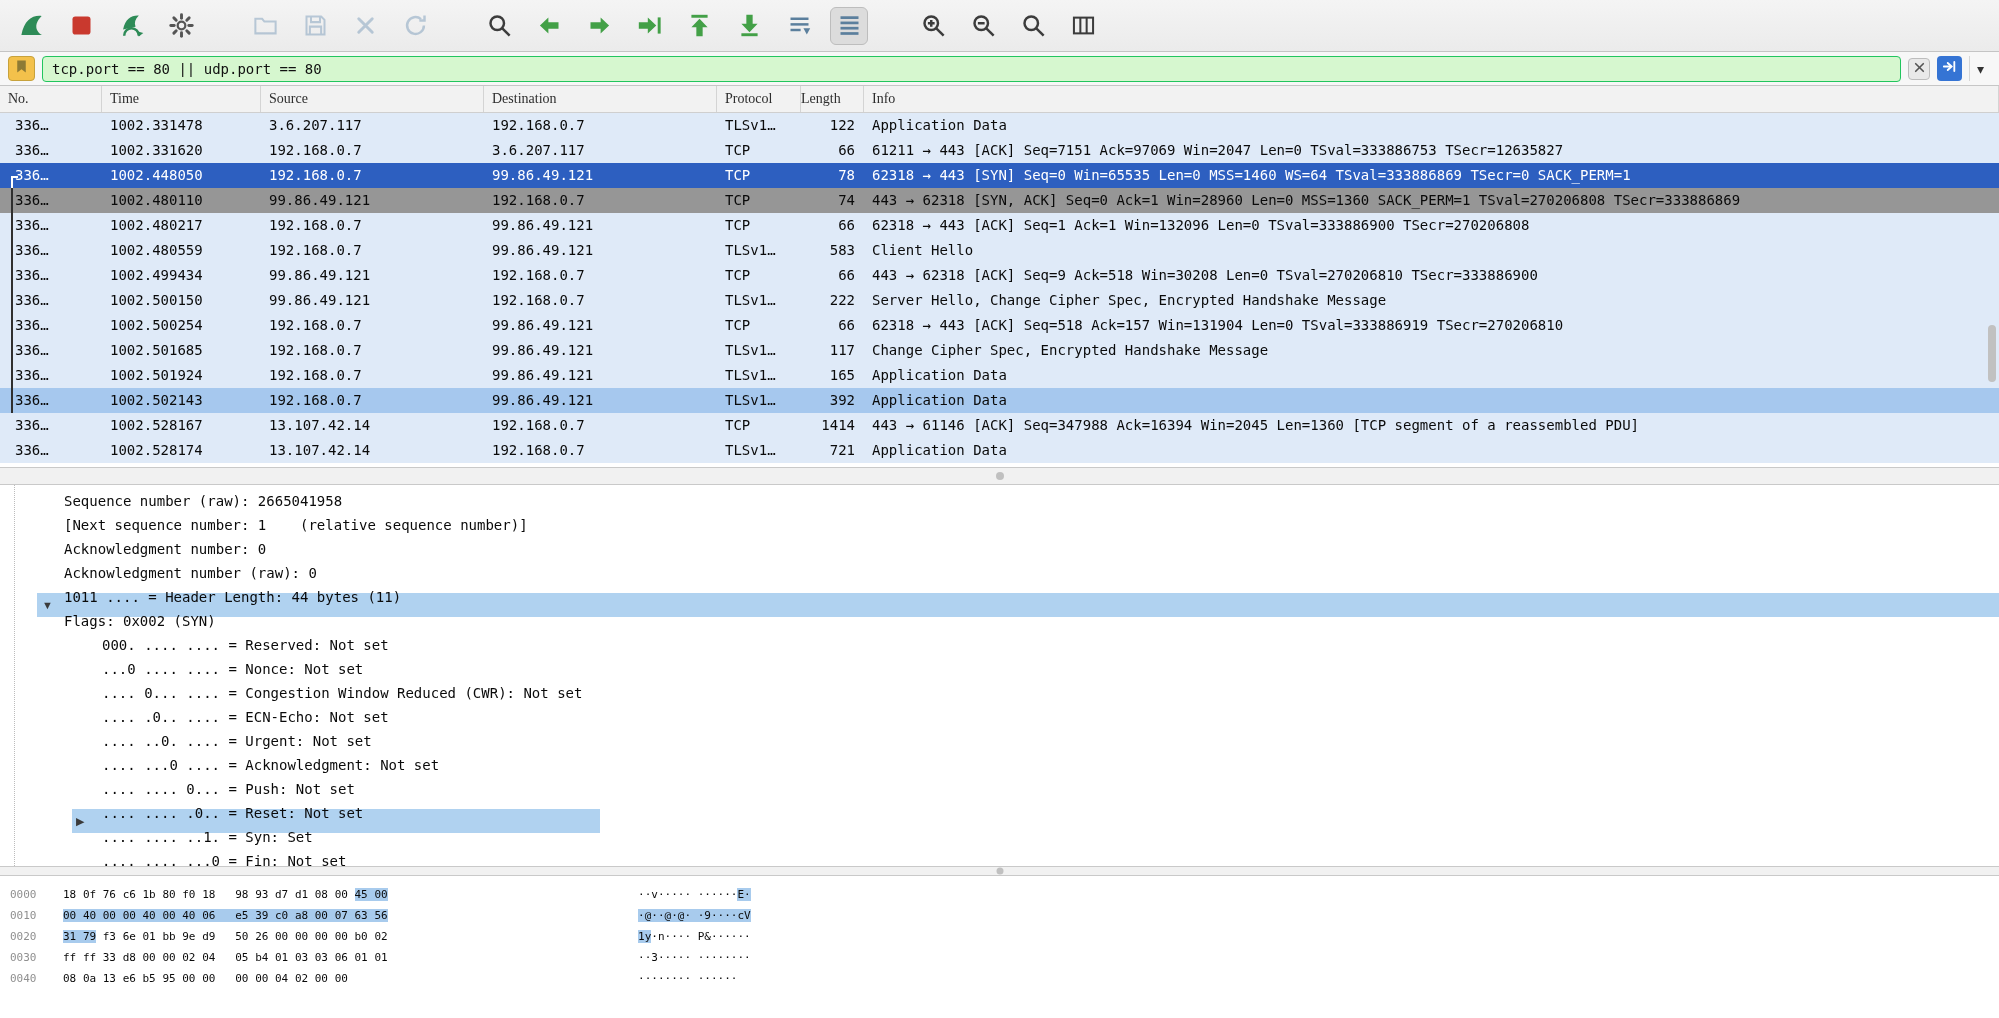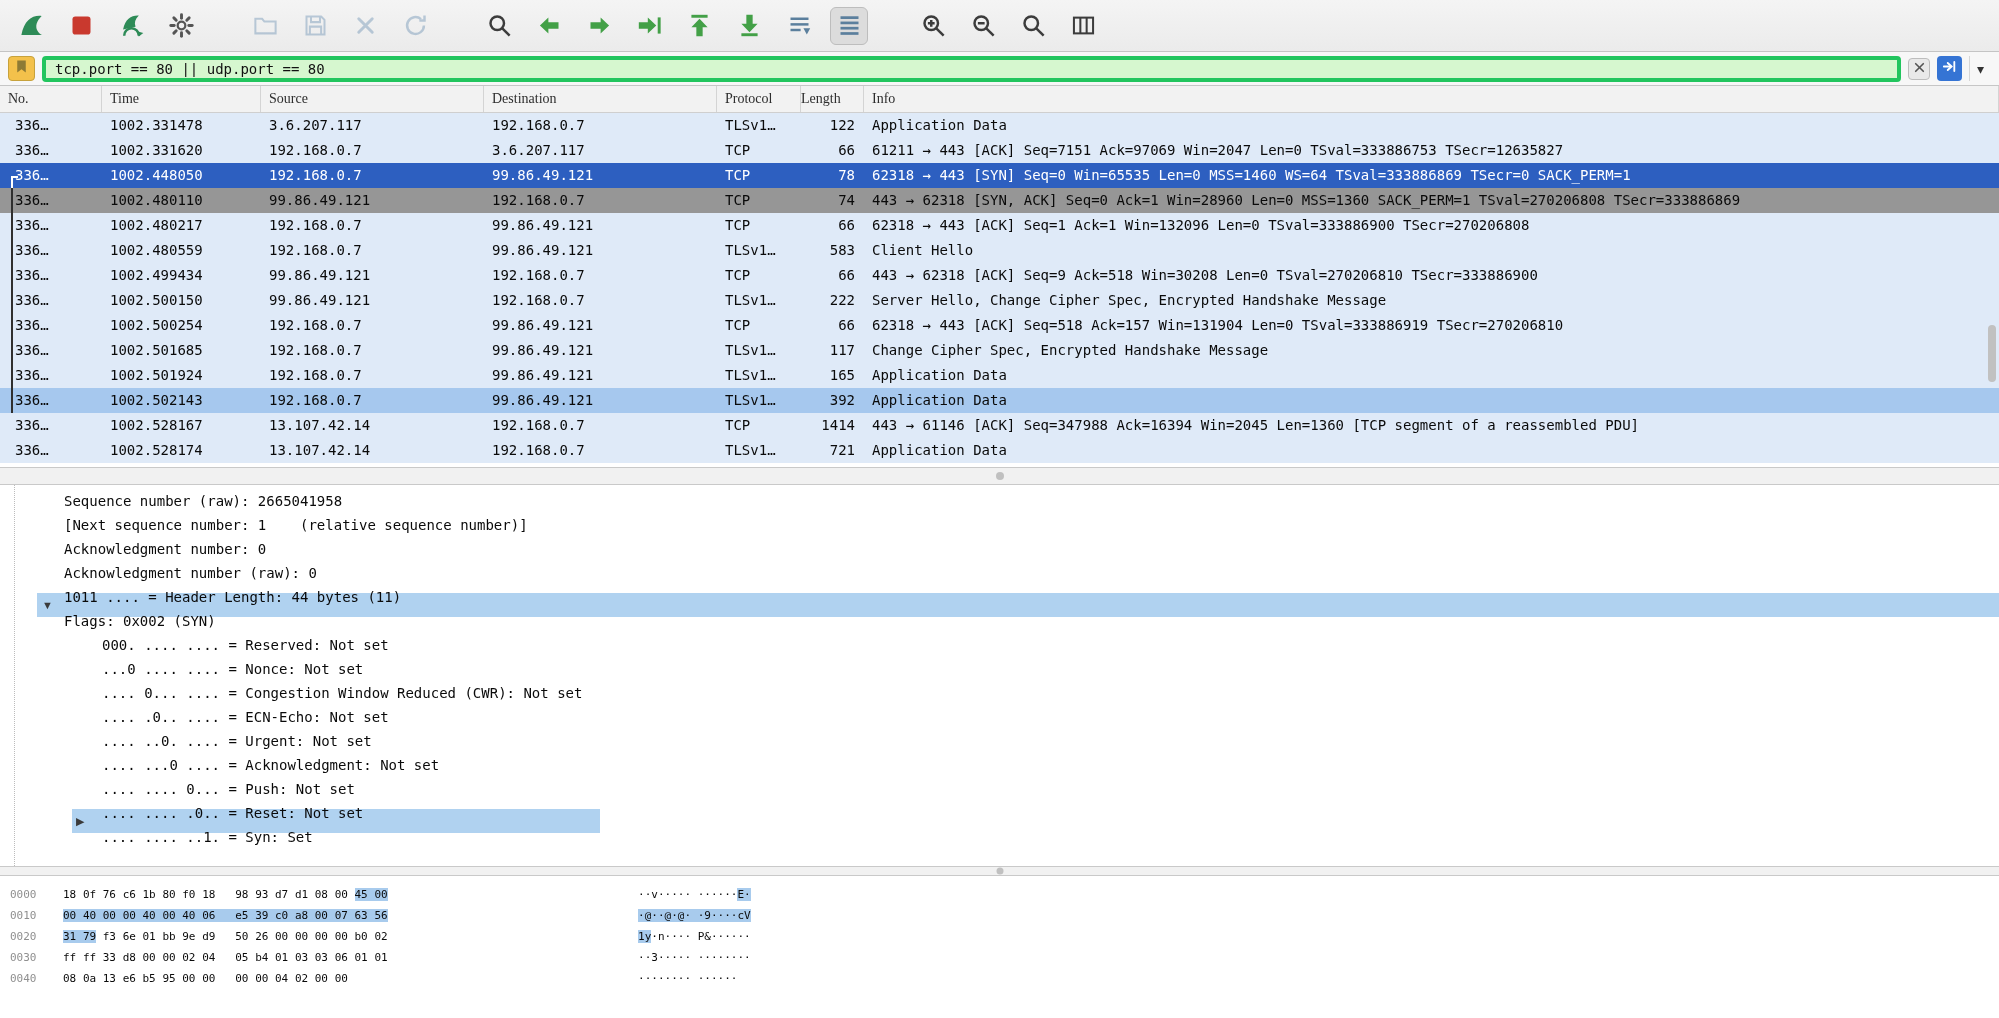--- a/index.html
+++ b/index.html
@@ -24,21 +24,21 @@
   .tb-btn svg{display:block}
   .tb-btn.disabled{opacity:.32}
   .tb-btn.pressed{background:#dcdcdc;border:1px solid #bdbdbd}
   .tb-spacer{width:22px;height:1px}
 
   
   .filterbar{height:34px;flex:0 0 34px;background:#f7f7f7;border-bottom:1px solid #c6c6c6;
     display:flex;align-items:center;padding:0 8px;gap:7px}
   .bookmark-btn{width:27px;height:25px;border:1px solid #c7a23c;border-radius:4px;
     background:var(--bookmark-bg);display:flex;align-items:center;justify-content:center}
-  .filter-input{flex:1 1 auto;height:26px;border:4px solid #22c55e;border-radius:4px;
+  .filter-input{flex:1 1 auto;height:26px;border:1px solid #22c55e;border-radius:4px;
     background:var(--filter-valid-bg);padding:5px 9px;font-family:"DejaVu Sans Mono",monospace;
     font-size:14px;color:#111;outline:none}
   .clear-btn{width:22px;height:22px;border:1px solid #bdbdbd;border-radius:4px;background:#e9e9e9;
     display:flex;align-items:center;justify-content:center}
   .apply-btn{width:25px;height:25px;border-radius:4px;background:var(--apply-button-bg);
     display:flex;align-items:center;justify-content:center}
   .filter-dd{width:22px;height:25px;display:flex;align-items:center;justify-content:center;
     font-family:"Liberation Sans",sans-serif;font-size:14px;color:#333;border-left:1px solid #d6d6d6}
 
   
@@ -469,20 +469,21 @@
         <div class="d-line hl-full"><span class="exp lvl1">▼</span><span class="txt lvl1">Flags: 0x002 (SYN)</span></div>
         <div class="d-line"><span class="txt lvl2">000. .... .... = Reserved: Not set</span></div>
         <div class="d-line"><span class="txt lvl2">...0 .... .... = Nonce: Not set</span></div>
         <div class="d-line"><span class="txt lvl2">.... 0... .... = Congestion Window Reduced (CWR): Not set</span></div>
         <div class="d-line"><span class="txt lvl2">.... .0.. .... = ECN-Echo: Not set</span></div>
         <div class="d-line"><span class="txt lvl2">.... ..0. .... = Urgent: Not set</span></div>
         <div class="d-line"><span class="txt lvl2">.... ...0 .... = Acknowledgment: Not set</span></div>
         <div class="d-line"><span class="txt lvl2">.... .... 0... = Push: Not set</span></div>
         <div class="d-line"><span class="txt lvl2">.... .... .0.. = Reset: Not set</span></div>
         <div class="d-line"><span class="hlbar"></span><span class="exp lvl2">▶</span><span class="txt lvl2">.... .... ..1. = Syn: Set</span></div>
+        <div class="d-line"><span class="txt lvl2">.... .... ...0 = Fin: Not set</span></div>
       </div>
   </div>
 
   <div class="splitter s2">
     <div class="dot"></div>
   </div>
 
   <div class="hexpane">
     <div>
         <div class="h-row"><span class="h-off">0000</span><span class="h-bytes"><span>18</span><span> </span><span>0f</span><span> </span><span>76</span><span> </span><span>c6</span><span> </span><span>1b</span><span> </span><span>80</span><span> </span><span>f0</span><span> </span><span>18</span><span>   </span><span>98</span><span> </span><span>93</span><span> </span><span>d7</span><span> </span><span>d1</span><span> </span><span>08</span><span> </span><span>00</span><span> </span><span class="hl">45</span><span class="hl"> </span><span class="hl">00</span></span><span class="h-ascii"><span>·</span><span>·</span><span>v</span><span>·</span><span>·</span><span>·</span><span>·</span><span>·</span><span> </span><span>·</span><span>·</span><span>·</span><span>·</span><span>·</span><span>·</span><span class="hl">E</span><span class="hl">·</span></span></div>

